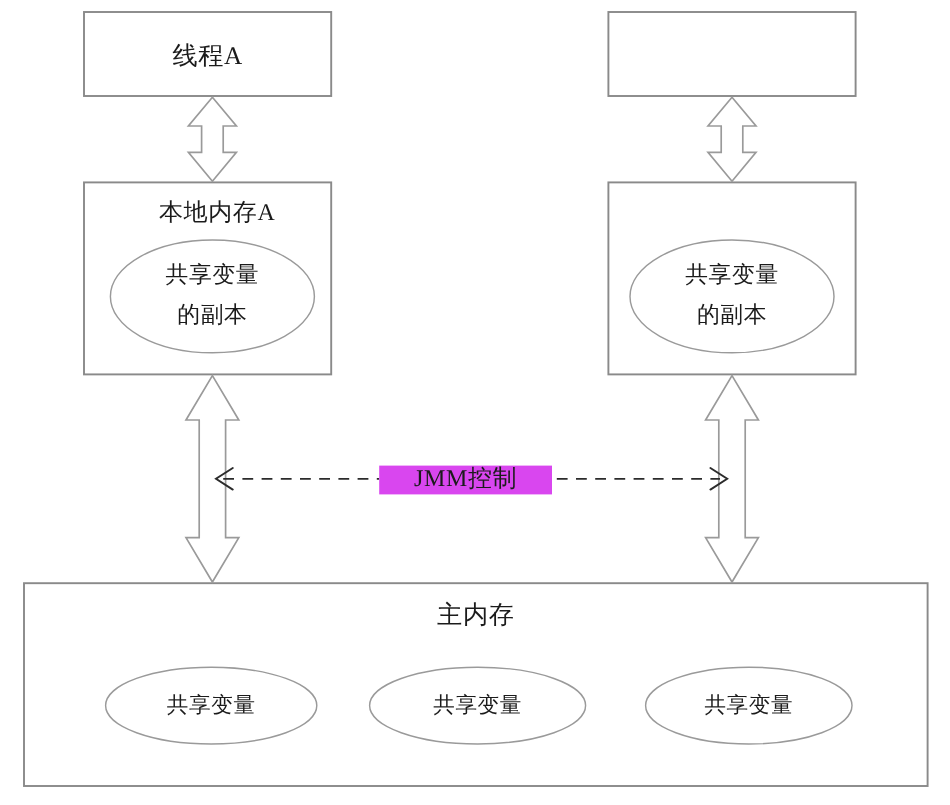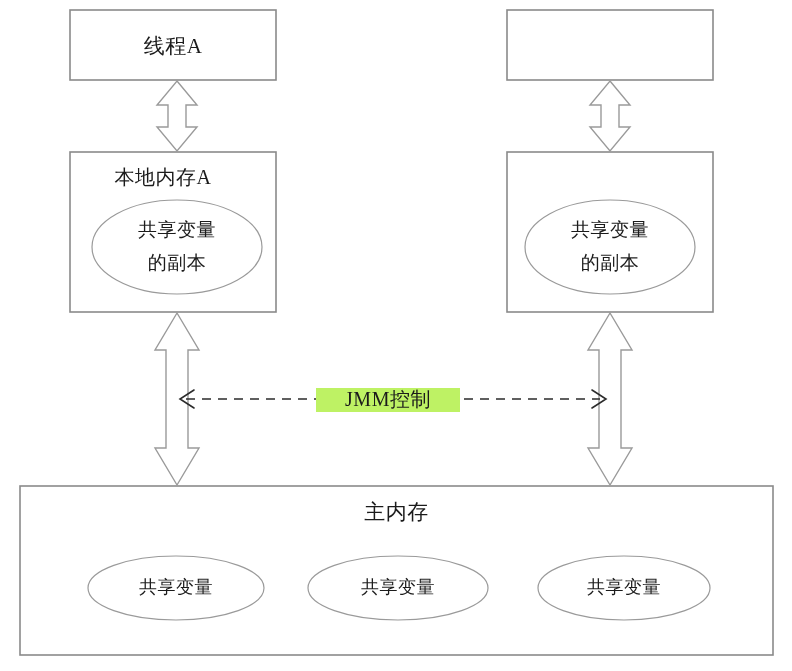--- a/index.html
+++ b/index.html
@@ -66,21 +66,21 @@
     font-size: 20px;
   }
   .lbl-ell {
     font-size: 19px;
   }
   .lbl-ell-small {
     font-size: 18px;
   }
   .lbl-jmm {
     font-size: 20px;
-    background: #bef264;
+    background: #d946ef;
     padding: 0 6px;
   }
 </style>
 </head>
 <body>
 
 <div id="canvas">
 
   <svg width="792" height="671" viewBox="0 0 792 671">
 
@@ -154,21 +154,21 @@
     <path class="arrow-head-line" d="M 194 390 L 180 399 L 194 408"></path>
 
     <line class="dashed-line" x1="448" y1="399" x2="600" y2="399"></line>
     <path class="arrow-head-line" d="M 592 390 L 606 399 L 592 408"></path>
 
   </svg>
 
   <div class="lbl lbl-title" style="left:70px; top:34px; width:206px;">线程A</div>
 
 
-  <div class="lbl lbl-sub" style="left:60px; top:166px; width:206px;">本地内存A</div>
+  <div class="lbl lbl-sub" style="left:78px; top:166px; width:206px;">本地内存A</div>
 
 
   <div class="lbl lbl-ell" style="left:92px; top:219px; width:170px;">共享变量</div>
   <div class="lbl lbl-ell" style="left:92px; top:252px; width:170px;">的副本</div>
 
   <div class="lbl lbl-ell" style="left:525px; top:219px; width:170px;">共享变量</div>
   <div class="lbl lbl-ell" style="left:525px; top:252px; width:170px;">的副本</div>
 
   <div class="lbl lbl-jmm" style="left:316px; top:388px; width:132px;">JMM控制</div>
 

